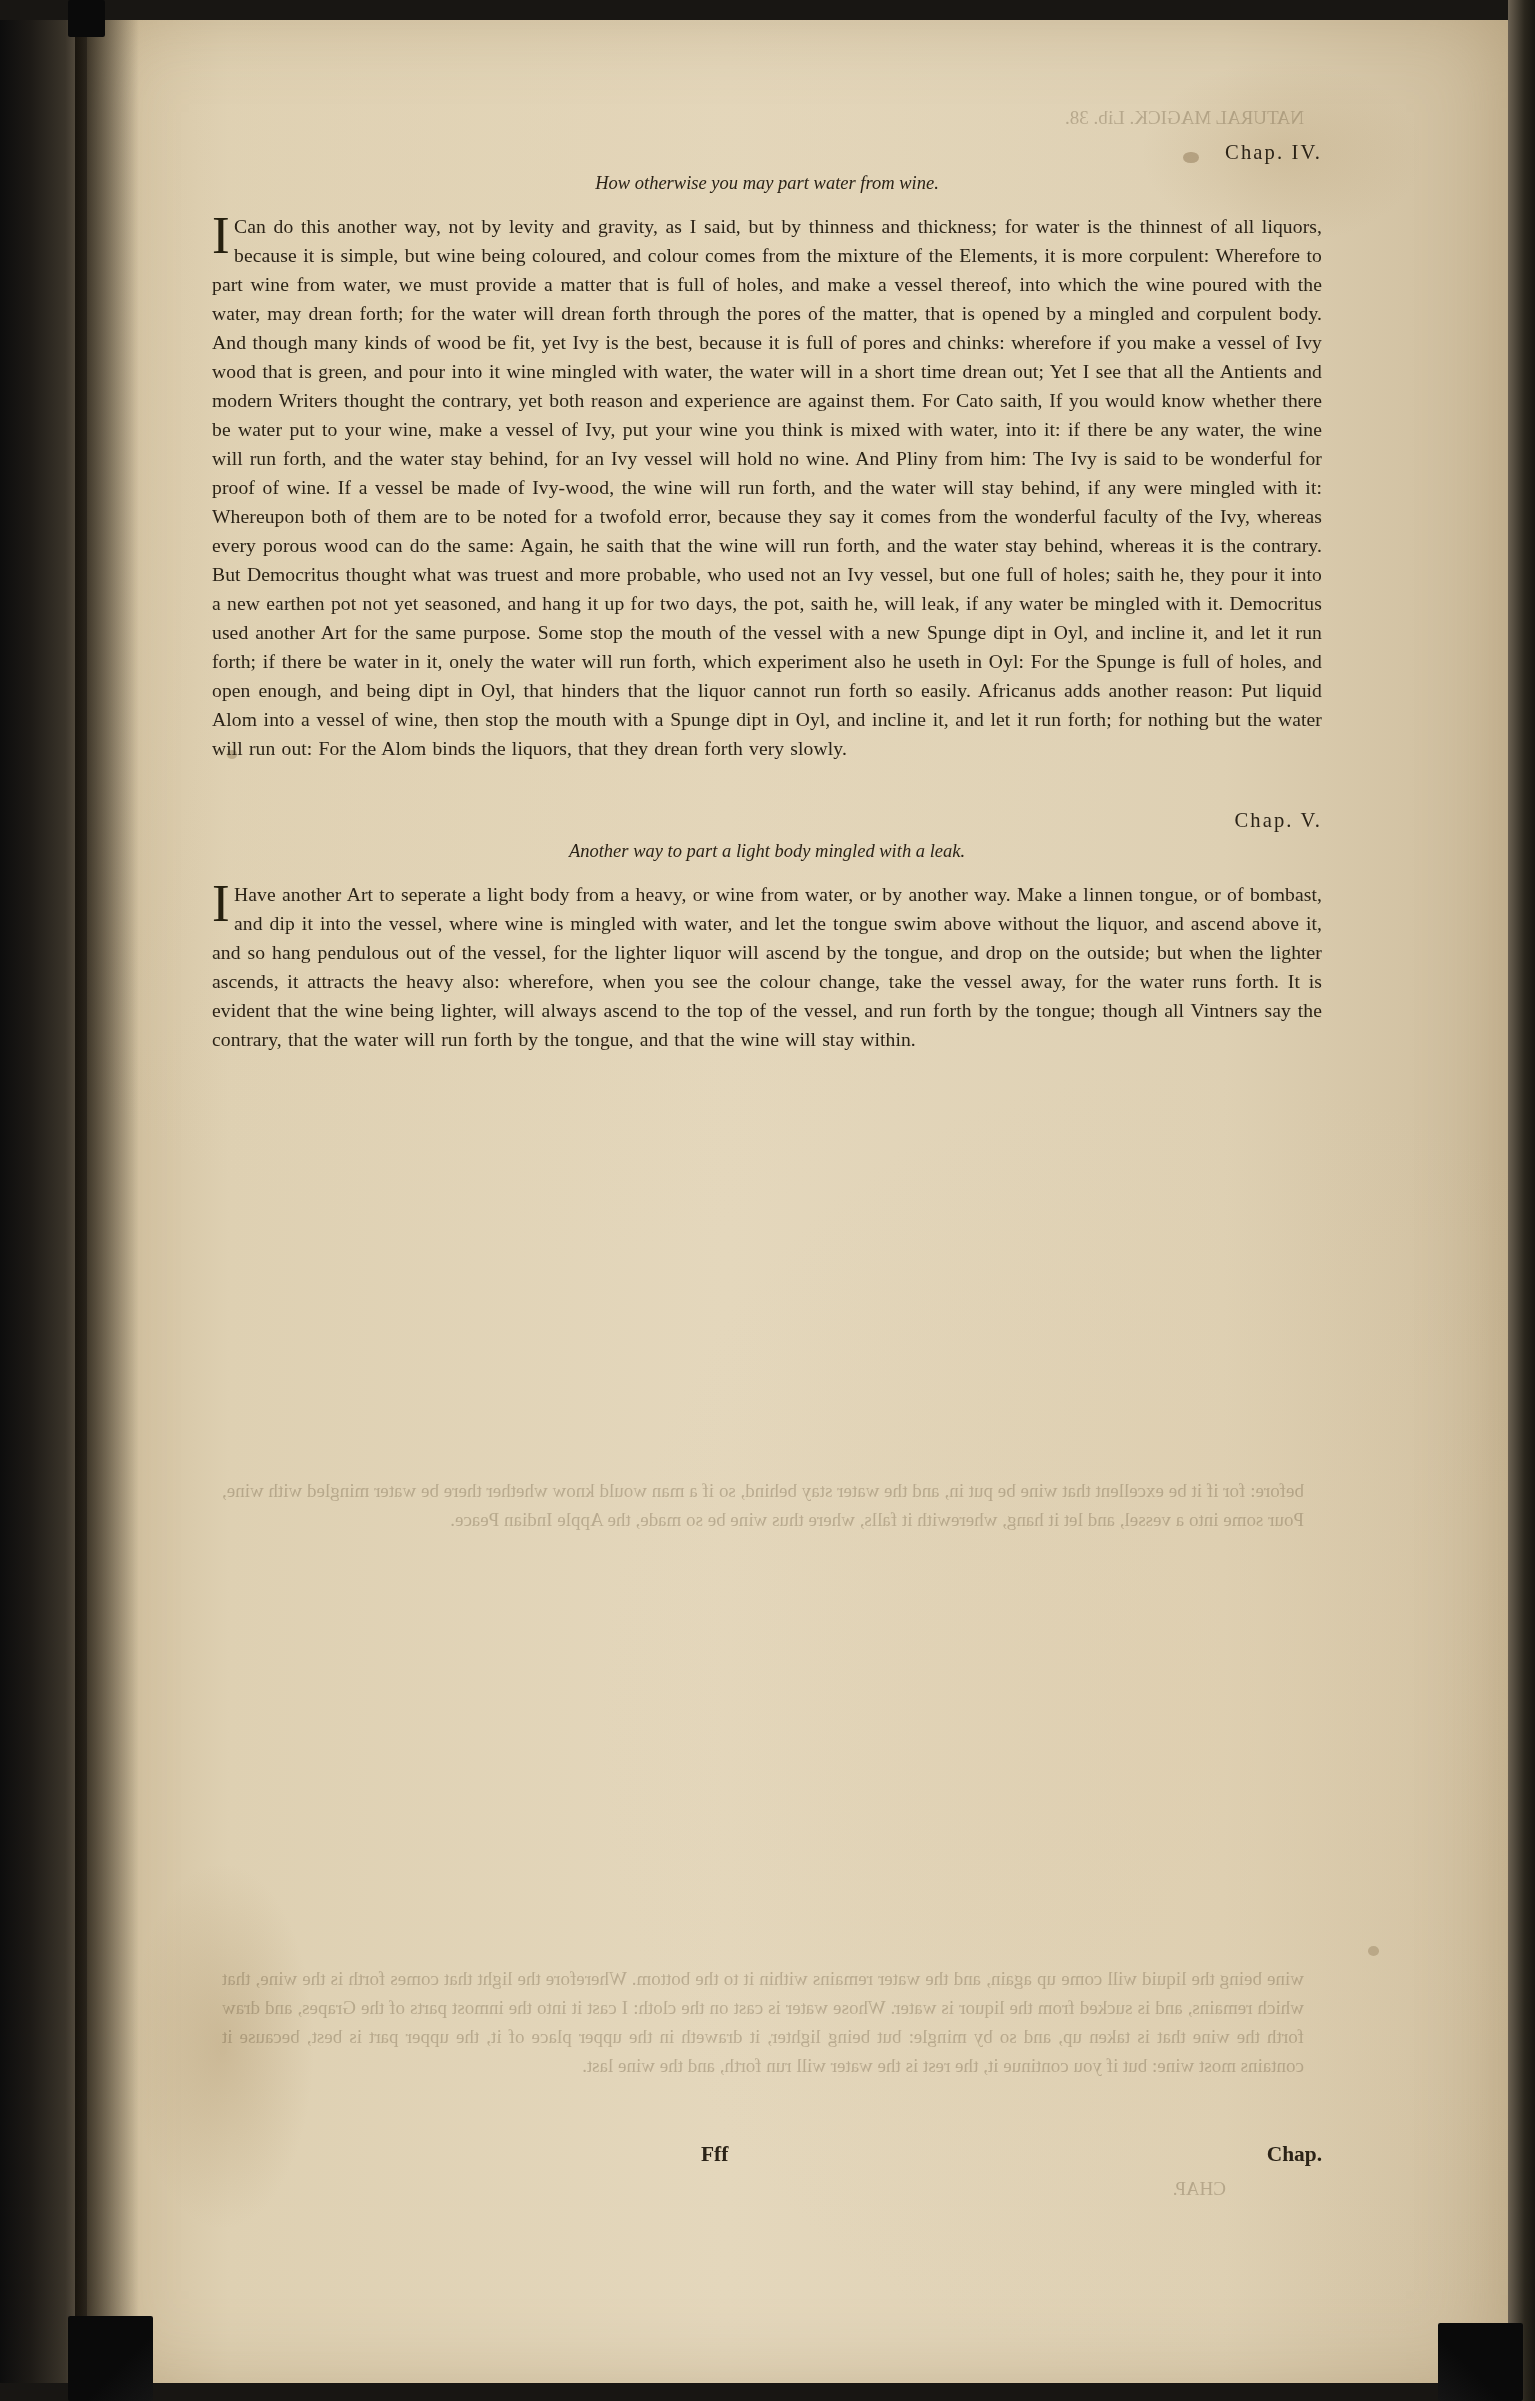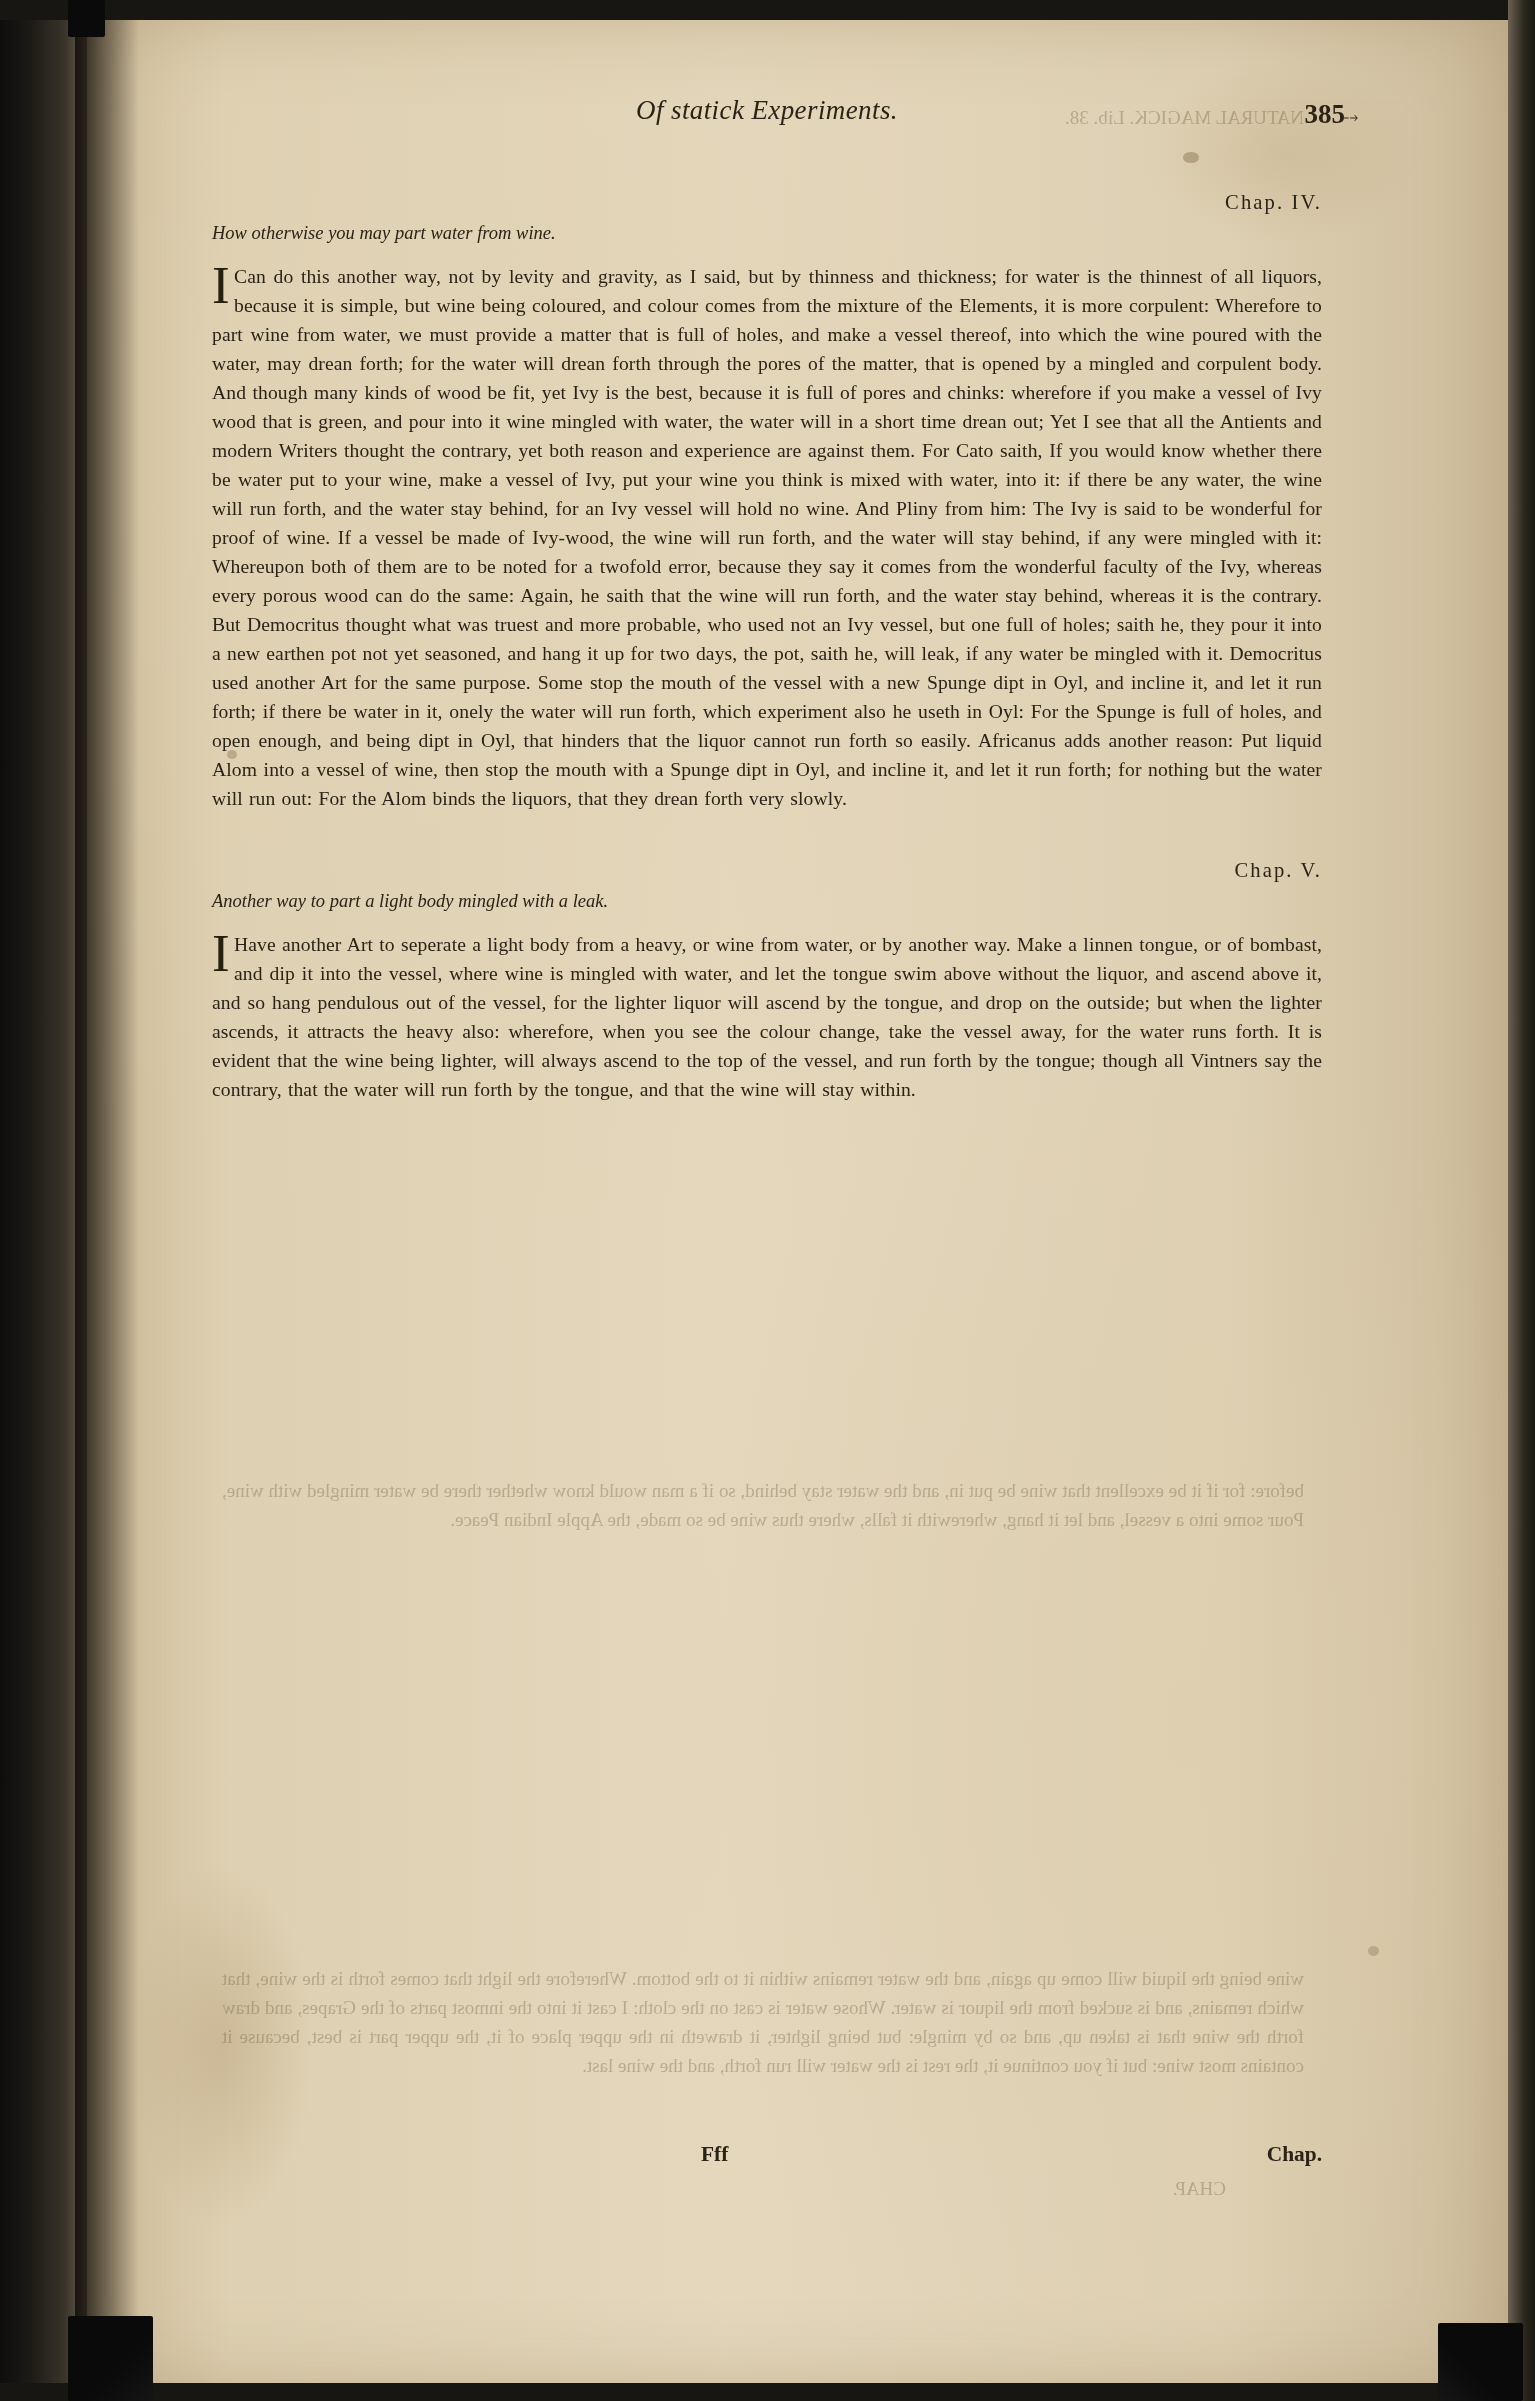--- a/index.html
+++ b/index.html
@@ -127,21 +127,21 @@
 
   
   .chap-head {
     text-align: right;
     margin-top: 46px;
     font-size: 20.6px;
     letter-spacing: 2.1px;
     color: #2b2317;
   }
   .chap-sub {
-    text-align: left;
+    text-align: center;
     font-style: italic;
     font-size: 18.5px;
     margin-top: 8.5px;
     margin-bottom: 18.5px;
     color: #2b2317;
   }
 
   
   .body-para {
     font-size: 19.6px;
@@ -222,25 +222,20 @@
     <div class="stain" style="left:43px; top:1851px; width:185px; height:370px; background:radial-gradient(ellipse at center, rgba(160,132,88,0.30), rgba(0,0,0,0) 70%);"></div>
     <div class="stain" style="left:1053px; top:50px; width:285px; height:185px; background:radial-gradient(ellipse at center, rgba(170,142,96,0.22), rgba(0,0,0,0) 70%);"></div>
 
     <div class="ghost" id="ghost-top">NATURAL MAGICK. Lib. 38.</div>
     <div class="ghost" id="ghost-mid">before: for if it be excellent that wine be put in, and the water stay behind, so if a man would know whether there be water mingled with wine, Pour some into a vessel, and let it hang, wherewith it falls, where thus wine be so made, the Apple Indian Peace.</div>
     <div class="ghost" id="ghost-low">wine being the liquid will come up again, and the water remains within it to the bottom. Wherefore the light that comes forth is the wine, that which remains, and is sucked from the liquor is water. Whose water is cast on the cloth: I cast it into the inmost parts of the Grapes, and draw forth the wine that is taken up, and so by mingle: but being lighter, it draweth in the upper place of it, the upper part is best, because it contains most wine: but if you continue it, the rest is the water will run forth, and the wine last.</div>
     <div class="ghost" id="ghost-bottom">CHAP.</div>
 
     <div id="textblock">
 
-      <div id="runhead">
-        <div id="runhead-title">Of statick Experiments.</div>
-        <div id="runhead-folio">385</div>
-        <div id="folio-flourish">⤍</div>
-      </div>
 
       <div>
         <div class="chap-head">Chap. IV.</div>
         <div class="chap-sub">How otherwise you may part water from wine.</div>
         <p class="body-para"><span class="dropcap">I</span><span>Can do this another way, not by levity and gravity, as I said, but by thinness and thickness; for water is the thinnest of all liquors, because it is simple, but wine being coloured, and colour comes from the mixture of the Elements, it is more corpulent: Wherefore to part wine from water, we must provide a matter that is full of holes, and make a vessel thereof, into which the wine poured with the water, may drean forth; for the water will drean forth through the pores of the matter, that is opened by a mingled and corpulent body. And though many kinds of wood be fit, yet Ivy is the best, because it is full of pores and chinks: wherefore if you make a vessel of Ivy wood that is green, and pour into it wine mingled with water, the water will in a short time drean out; Yet I see that all the Antients and modern Writers thought the contrary, yet both reason and experience are against them. For Cato saith, If you would know whether there be water put to your wine, make a vessel of Ivy, put your wine you think is mixed with water, into it: if there be any water, the wine will run forth, and the water stay behind, for an Ivy vessel will hold no wine. And Pliny from him: The Ivy is said to be wonderful for proof of wine. If a vessel be made of Ivy-wood, the wine will run forth, and the water will stay behind, if any were mingled with it: Whereupon both of them are to be noted for a twofold error, because they say it comes from the wonderful faculty of the Ivy, whereas every porous wood can do the same: Again, he saith that the wine will run forth, and the water stay behind, whereas it is the contrary. But Democritus thought what was truest and more probable, who used not an Ivy vessel, but one full of holes; saith he, they pour it into a new earthen pot not yet seasoned, and hang it up for two days, the pot, saith he, will leak, if any water be mingled with it. Democritus used another Art for the same purpose. Some stop the mouth of the vessel with a new Spunge dipt in Oyl, and incline it, and let it run forth; if there be water in it, onely the water will run forth, which experiment also he useth in Oyl: For the Spunge is full of holes, and open enough, and being dipt in Oyl, that hinders that the liquor cannot run forth so easily. Africanus adds another reason: Put liquid Alom into a vessel of wine, then stop the mouth with a Spunge dipt in Oyl, and incline it, and let it run forth; for nothing but the water will run out: For the Alom binds the liquors, that they drean forth very slowly.</span></p>
       </div>
 
       <div id="chap5-wrap">
         <div class="chap-head">Chap. V.</div>
         <div class="chap-sub">Another way to part a light body mingled with a leak.</div>

